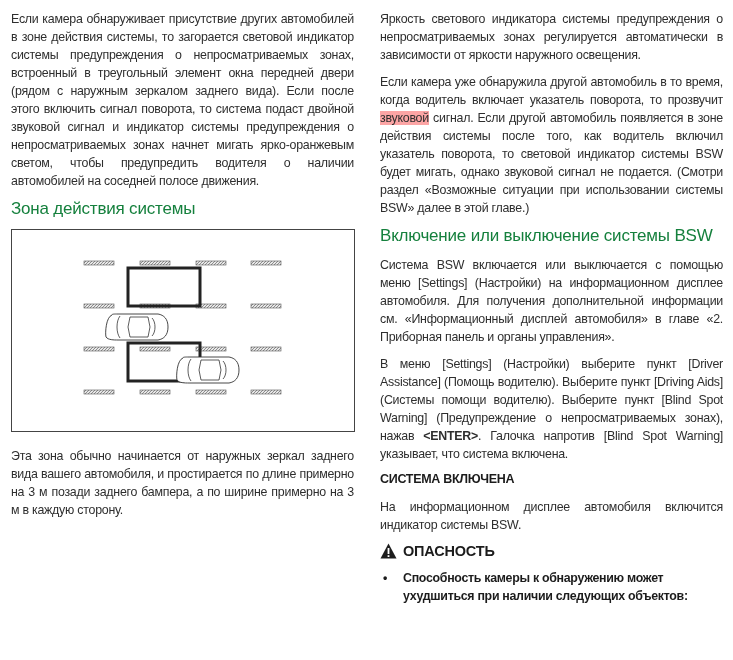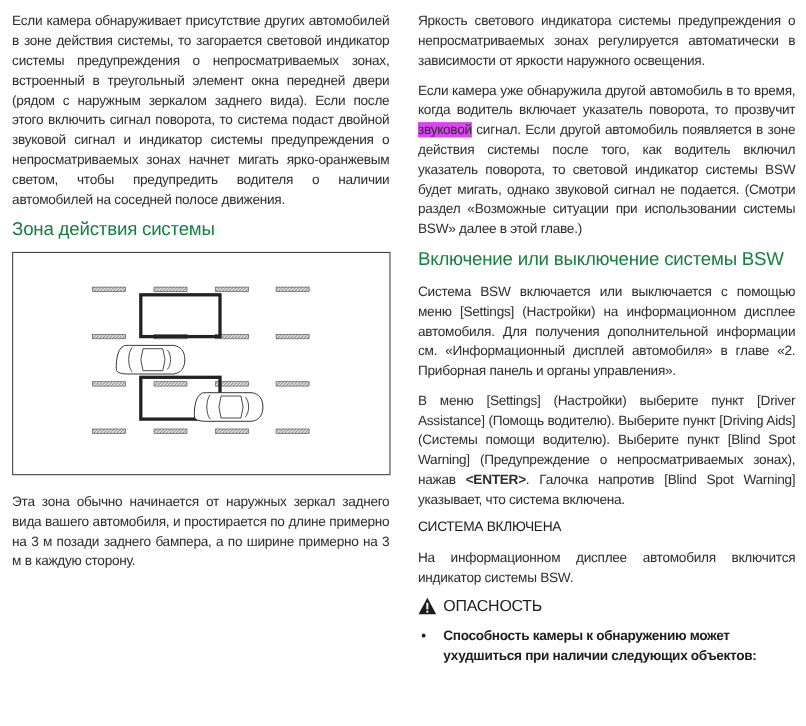--- a/index.html
+++ b/index.html
@@ -27,37 +27,37 @@
   }
   h2.section {
     font-size: 17px;
     font-weight: normal;
     color: #15803d;
     margin: 4px 0 10px 0;
     letter-spacing: -0.2px;
   }
   h3.sub {
     font-size: 12.5px;
-    font-weight: normal;
+    font-weight: bold;
     color: #1c1c1c;
     margin: 4px 0 12px 0;
     letter-spacing: -0.3px;
   }
-  .highlight { background: #d946ef; }
+  .highlight { background: #fca5a5; }
   .figure {
     width: 344px;
     height: 203px;
     border: 1.3px solid #444;
     margin: 0 0 15px 0;
     position: relative;
   }
   .figure svg { position: absolute; left: 0; top: 0; }
   .danger {
     display: flex; align-items: center;
-    font-size: 14.5px; font-weight: normal; color: #1c1c1c;
+    font-size: 14.5px; font-weight: bold; color: #1c1c1c;
     margin: 8px 0 10px 0;
     letter-spacing: -0.2px;
   }
   .danger .warn { width: 17px; height: 16px; margin-right: 6px; }
   .bullet {
     display: flex;
     font-size: 12.4px;
     line-height: 18px;
     font-weight: bold;
     color: #1c1c1c;

